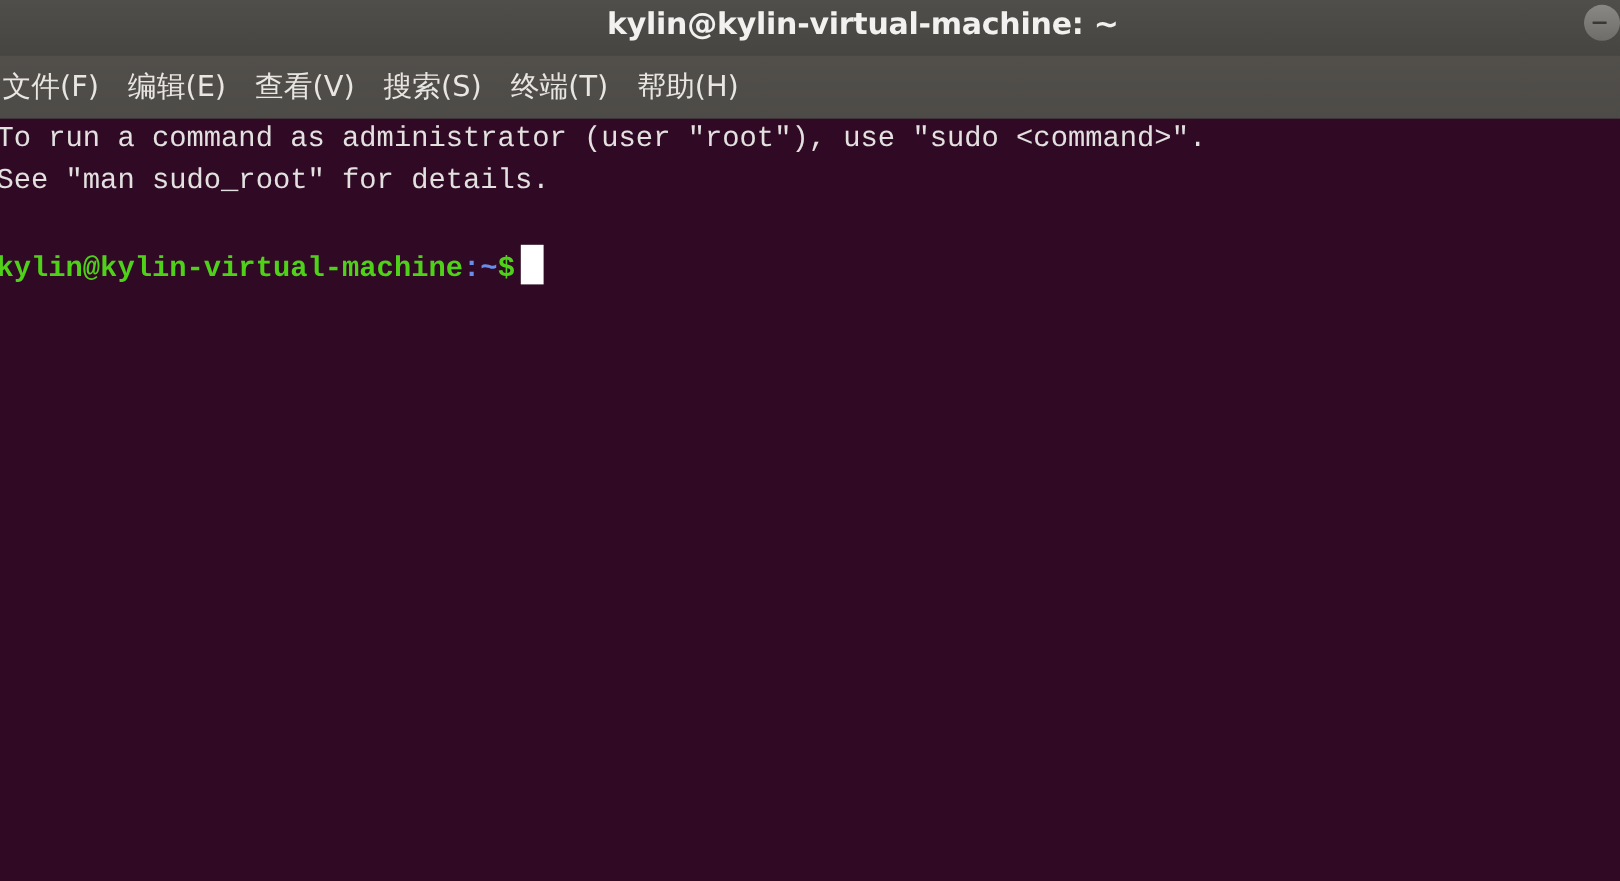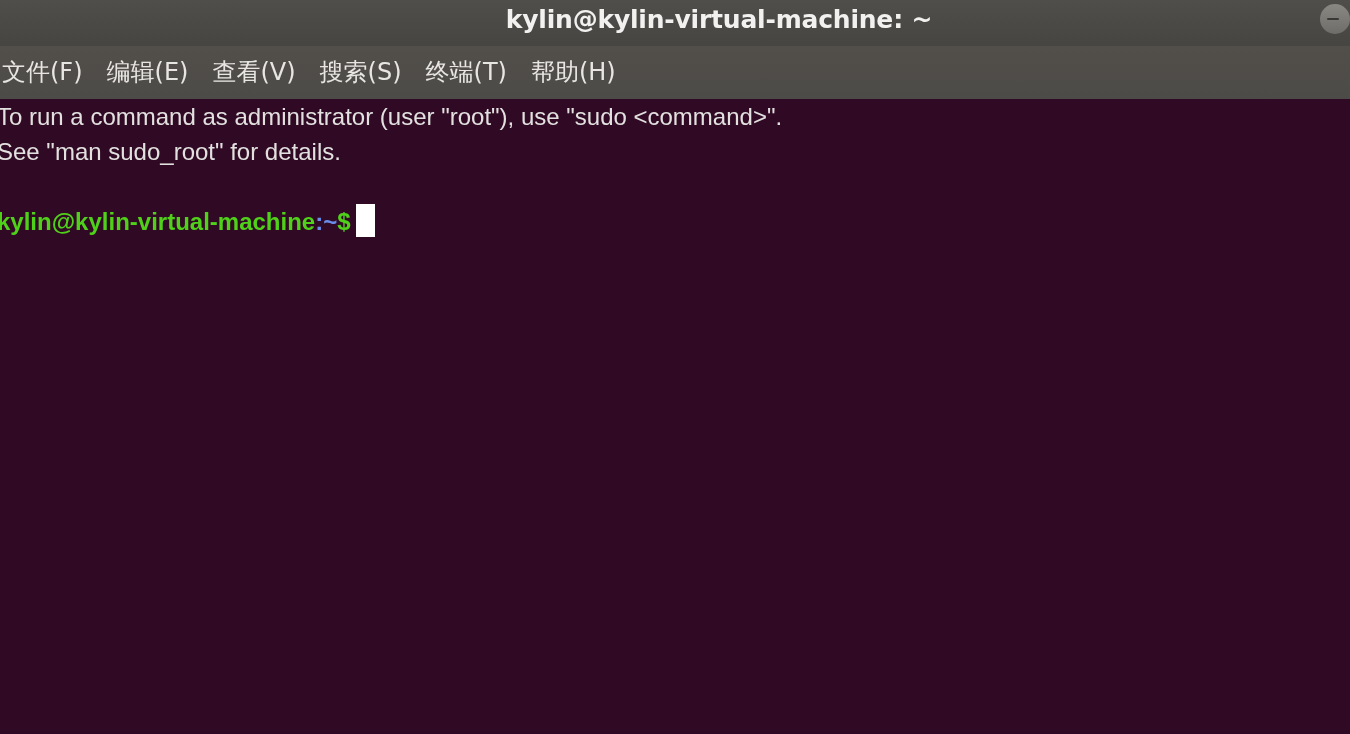--- a/index.html
+++ b/index.html
@@ -106,21 +106,21 @@
 
   
   .terminal {
     position: absolute;
     left: 0;
     top: 99px;
     width: 1350px;
     height: 635px;
     background: #300a24;
     overflow: hidden;
-    font-family: Liberation Sans, sans-serif;
+    font-family: Liberation Mono, monospace;
     font-size: 24px;
     line-height: 35px;
     color: #e3e1e0;
     padding-left: 0px;
     box-sizing: border-box;
   }
   .term-line {
     white-space: pre;
     height: 35px;
     line-height: 35px;

